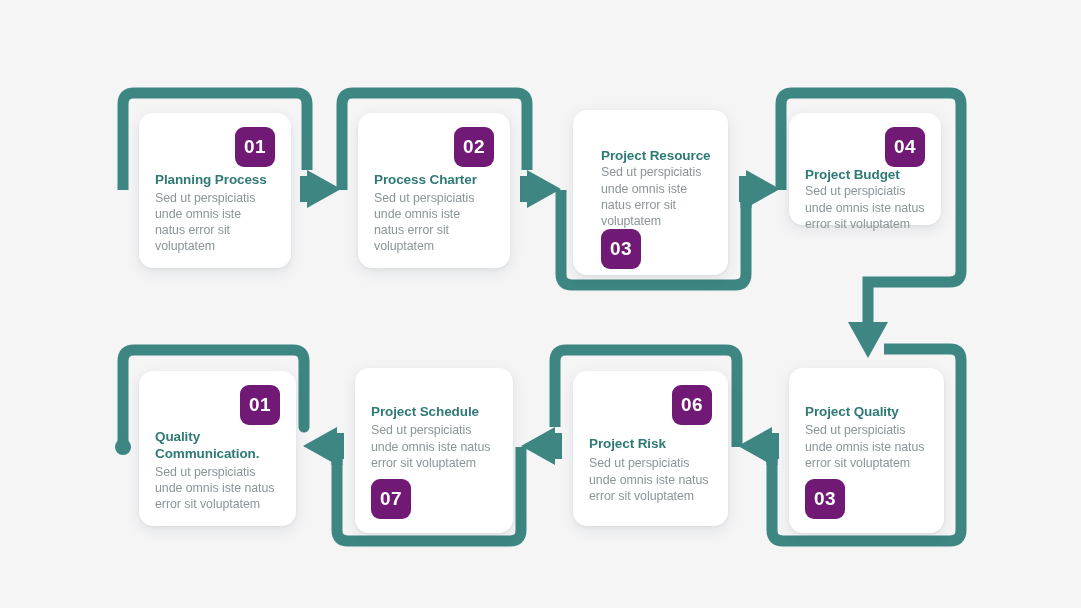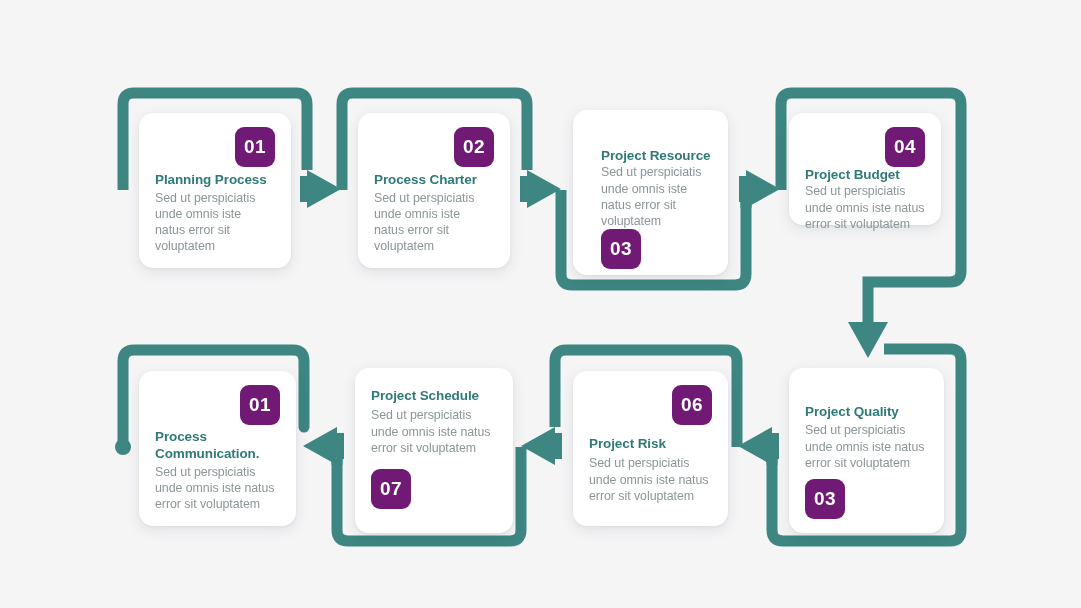--- a/index.html
+++ b/index.html
@@ -171,32 +171,32 @@
     <div class="badge-row-right">
       <div class="badge">06</div>
     </div>
     <div class="sp-badge-title"></div>
     <div class="ctitle">Project Risk</div>
     <div class="sp-title-body"></div>
     <div class="cbody" style="max-width:128px;">Sed ut perspiciatis unde omnis iste natus error sit voluptatem</div>
   </div>
 
   <div class="card" style="left:355px; top:368px; width:158px; height:165px;">
-    <div class="ctitle" style="margin-top:6px;">Project Schedule</div>
+    <div class="ctitle" style="margin-top:22px;">Project Schedule</div>
     <div class="sp-title-body"></div>
     <div class="cbody" style="max-width:140px;">Sed ut perspiciatis unde omnis iste natus error sit voluptatem</div>
     <div class="sp-body-badge"></div>
     <div class="badge-row-left">
       <div class="badge">07</div>
     </div>
   </div>
 
   <div class="card" style="left:139px; top:371px; width:157px; height:155px;">
     <div class="badge-row-right">
       <div class="badge">01</div>
     </div>
     <div class="sp-badge-title"></div>
-    <div class="ctitle" style="max-width:100px;">Process Communication.</div>
+    <div class="ctitle" style="max-width:100px;">Quality Communication.</div>
     <div class="sp-title-body"></div>
     <div class="cbody" style="max-width:132px;">Sed ut perspiciatis unde omnis iste natus error sit voluptatem</div>
   </div>
 
 </div>
 
 </body></html>

